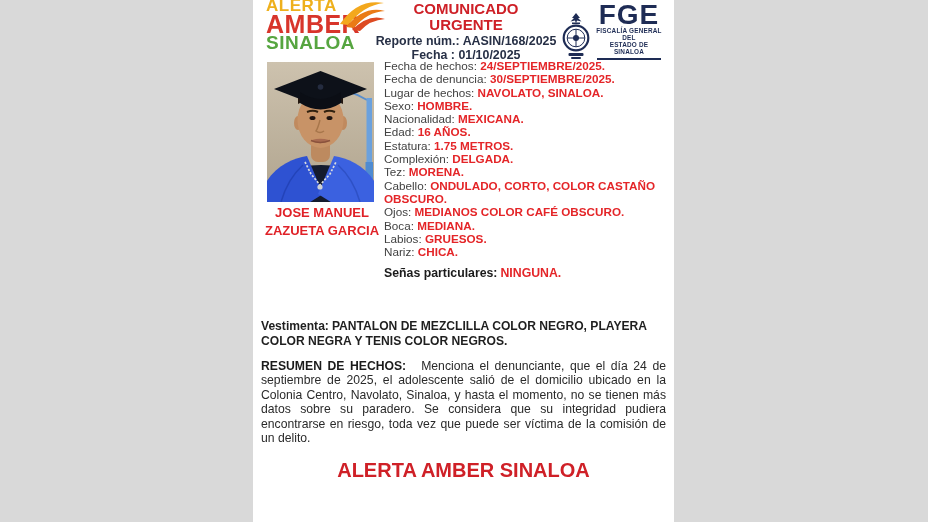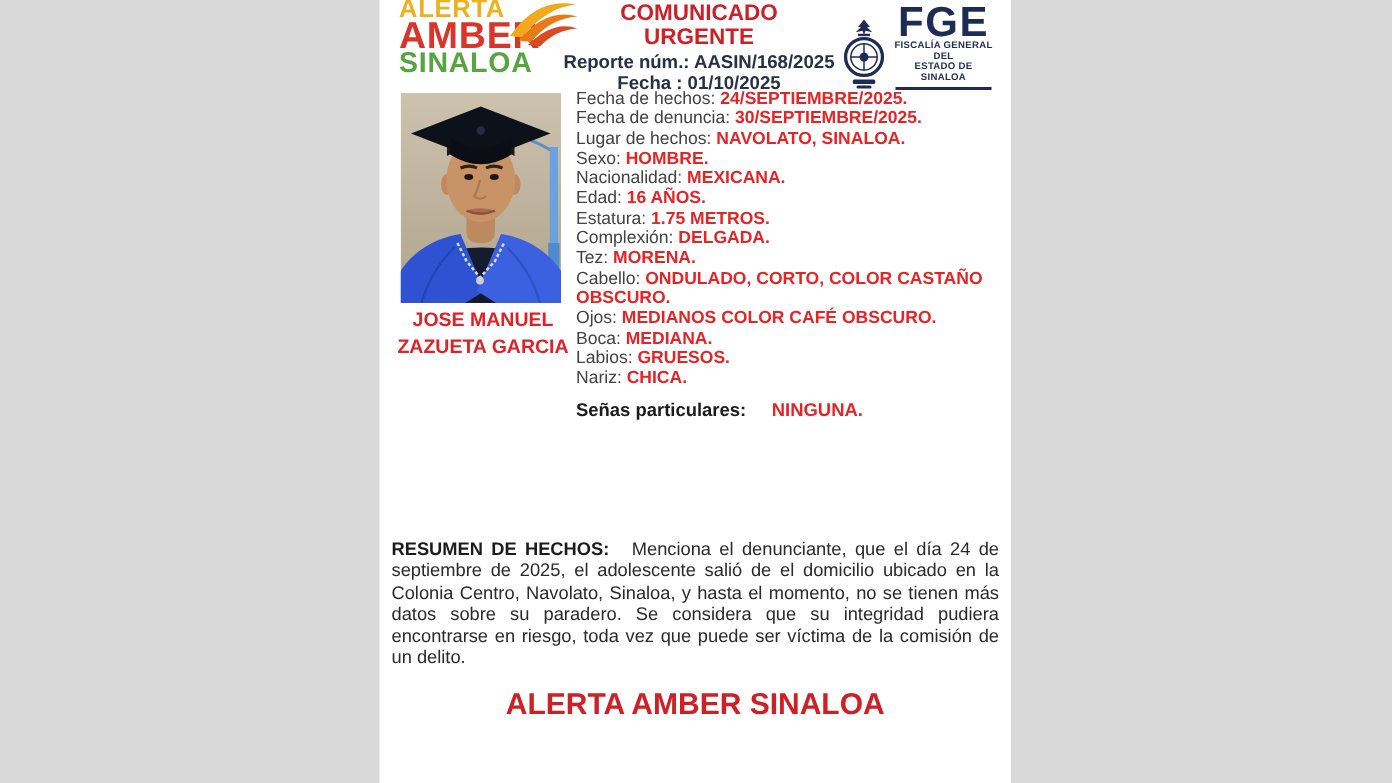--- a/index.html
+++ b/index.html
@@ -28,21 +28,21 @@
   
   .photo{position:absolute;left:14px;top:62px;width:107px;height:140px;overflow:hidden;}
   .person-name{position:absolute;left:0;top:204px;width:138px;text-align:center;
                color:#e02127;font-size:13px;font-weight:800;line-height:17.5px;}
 
   
   .details{position:absolute;left:131px;top:59px;width:280px;font-size:11.7px;line-height:13.3px;}
   .detail-row .lbl{color:#424242;}
   .detail-row .val{color:#e42528;font-weight:700;}
   .senas{position:absolute;left:131px;top:266px;font-size:12.3px;line-height:14px;}
-  .senas .lbl{color:#1b1b1b;font-weight:700;margin-right:17px;}
+  .senas .lbl{color:#1b1b1b;font-weight:700;margin-right:3px;}
   .senas .val{color:#e42528;font-weight:700;}
 
   
   .vestimenta{position:absolute;left:8px;top:319px;width:406px;font-size:12.1px;line-height:15px;
               font-weight:700;color:#1f1f1f;}
   .vestimenta .lbl{margin-right:3px;}
   .resumen{position:absolute;left:8px;top:359px;width:405px;font-size:12.2px;line-height:14.4px;
            color:#2a2a2a;text-align:justify;}
   .resumen .lbl{font-weight:700;color:#1b1b1b;margin-right:15px;}
 
@@ -162,20 +162,23 @@
         <div class="detail-row"><span class="lbl">Ojos:</span> <span class="val">MEDIANOS COLOR CAFÉ OBSCURO.</span></div>
         <div class="detail-row"><span class="lbl">Boca:</span> <span class="val">MEDIANA.</span></div>
         <div class="detail-row"><span class="lbl">Labios:</span> <span class="val">GRUESOS.</span></div>
         <div class="detail-row"><span class="lbl">Nariz:</span> <span class="val">CHICA.</span></div>
       </div>
 
     <div class="senas">
       <span class="lbl">Señas particulares:</span><span class="val">NINGUNA.</span>
     </div>
 
+    <div class="vestimenta">
+      <span class="lbl">Vestimenta:</span><span>PANTALON DE MEZCLILLA COLOR NEGRO, PLAYERA COLOR NEGRA Y TENIS COLOR NEGROS.</span>
+    </div>
 
     <div class="resumen">
       <span class="lbl">RESUMEN DE HECHOS:</span><span>Menciona el denunciante, que el día 24 de septiembre de 2025, el adolescente salió de el domicilio ubicado en la Colonia Centro, Navolato, Sinaloa, y hasta el momento, no se tienen más datos sobre su paradero. Se considera que su integridad pudiera encontrarse en riesgo, toda vez que puede ser víctima de la comisión de un delito.</span>
     </div>
 
     <div class="footer">
       <div class="f-title">ALERTA AMBER SINALOA</div>
       <div class="phone">(800) 8-90-90-92</div>
       <div class="phone">(667) 7-28-55-88</div>
     </div>

